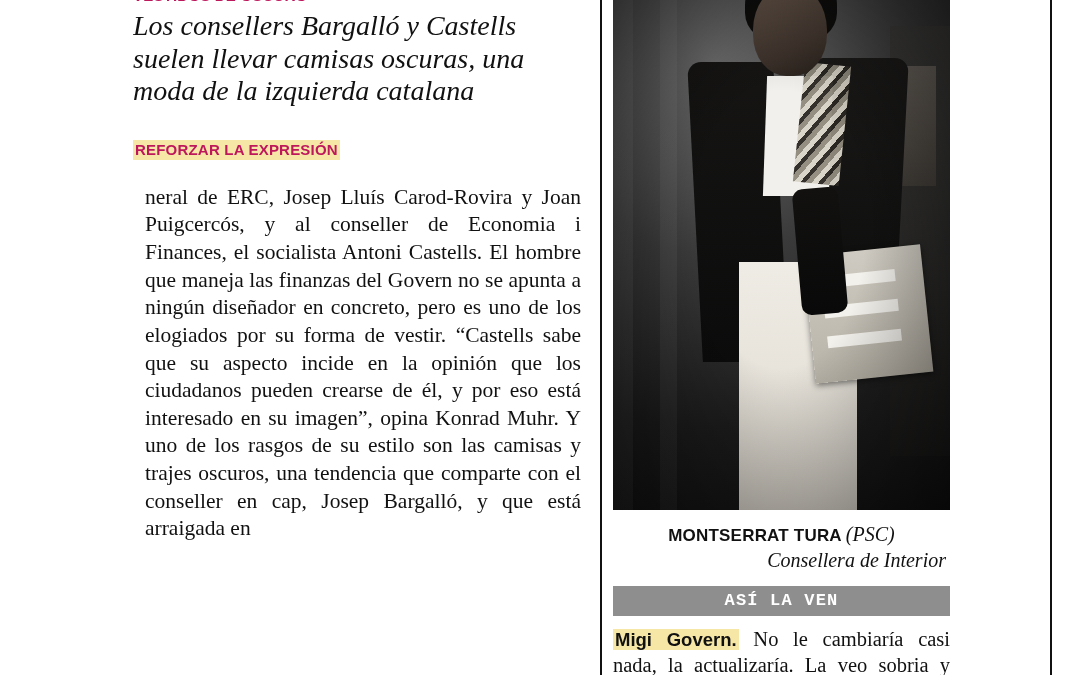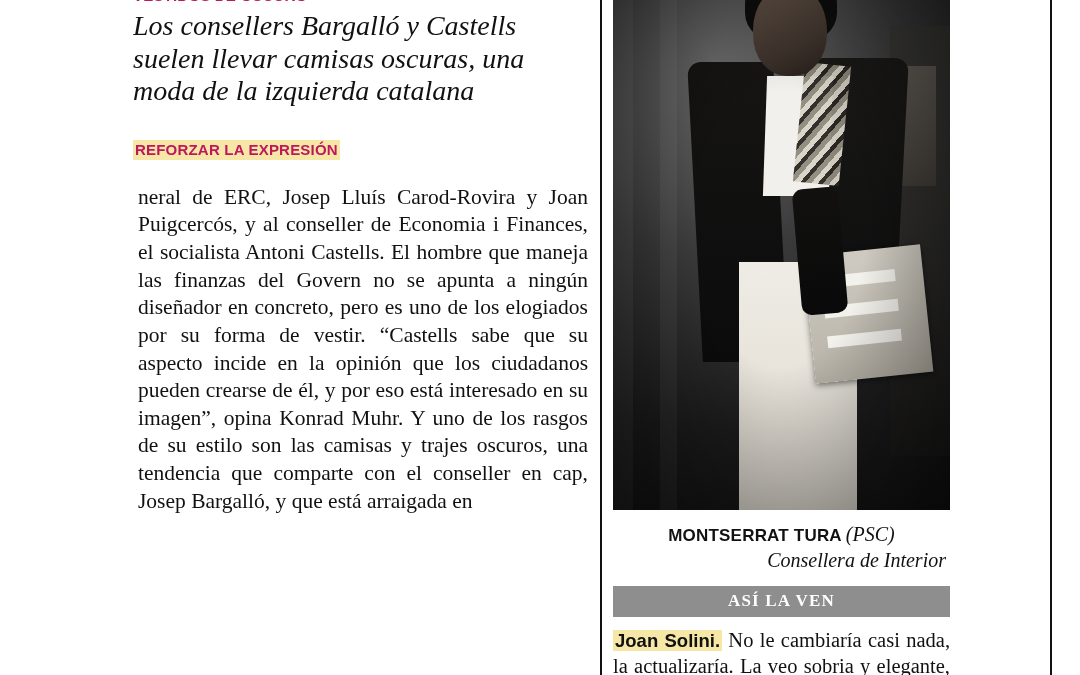--- a/index.html
+++ b/index.html
@@ -68,21 +68,21 @@
 
   .block-gap {
     height: 34px;
   }
 
   .body-text {
     font-family: "Liberation Serif", serif;
     font-size: 21.5px;
     line-height: 1.285;
     text-align: justify;
-    margin: 5px;
+    margin: 12px;
     color: #111;
     hyphens: auto;
   }
   .body-text.first {
     margin-top: 26px;
   }
 
   
   .right-col {
     position: absolute;
@@ -236,21 +236,21 @@
     font-size: 20px;
     margin-top: 2px;
     text-align: right;
   }
 
   .asilaven-bar {
     margin-top: 14px;
     background: #8e8e8e;
     color: #ffffff;
     text-align: center;
-    font-family: Liberation Serif, serif;
+    font-family: Liberation Mono, monospace;
     font-weight: bold;
     font-size: 17px;
     letter-spacing: 1.2px;
     padding: 5px 0 6px 0;
   }
 
   .asilaven-body {
     margin-top: 10px;
     font-family: "Liberation Serif", serif;
     font-size: 20.5px;
@@ -321,20 +321,20 @@
       <div>
         <span class="name">MONTSERRAT TURA</span>
         <span class="party">(PSC)</span>
       </div>
       <div class="role">Consellera de Interior</div>
     </div>
 
     <div class="asilaven-bar">ASÍ LA VEN</div>
 
     <div class="asilaven-body">
-      <span class="critic-name">Joan Solini.</span>
+      <span class="critic-name">Migi Govern.</span>
       <span>No le cambiaría casi nada, la actualizaría. La veo sobria y elegante, y bien con pantalón y chaqueta, pero a</span>
     </div>
   </div>
 
   <div class="rule-v a"></div>
   <div class="rule-v b"></div>
 </div>
 
 </body></html>

